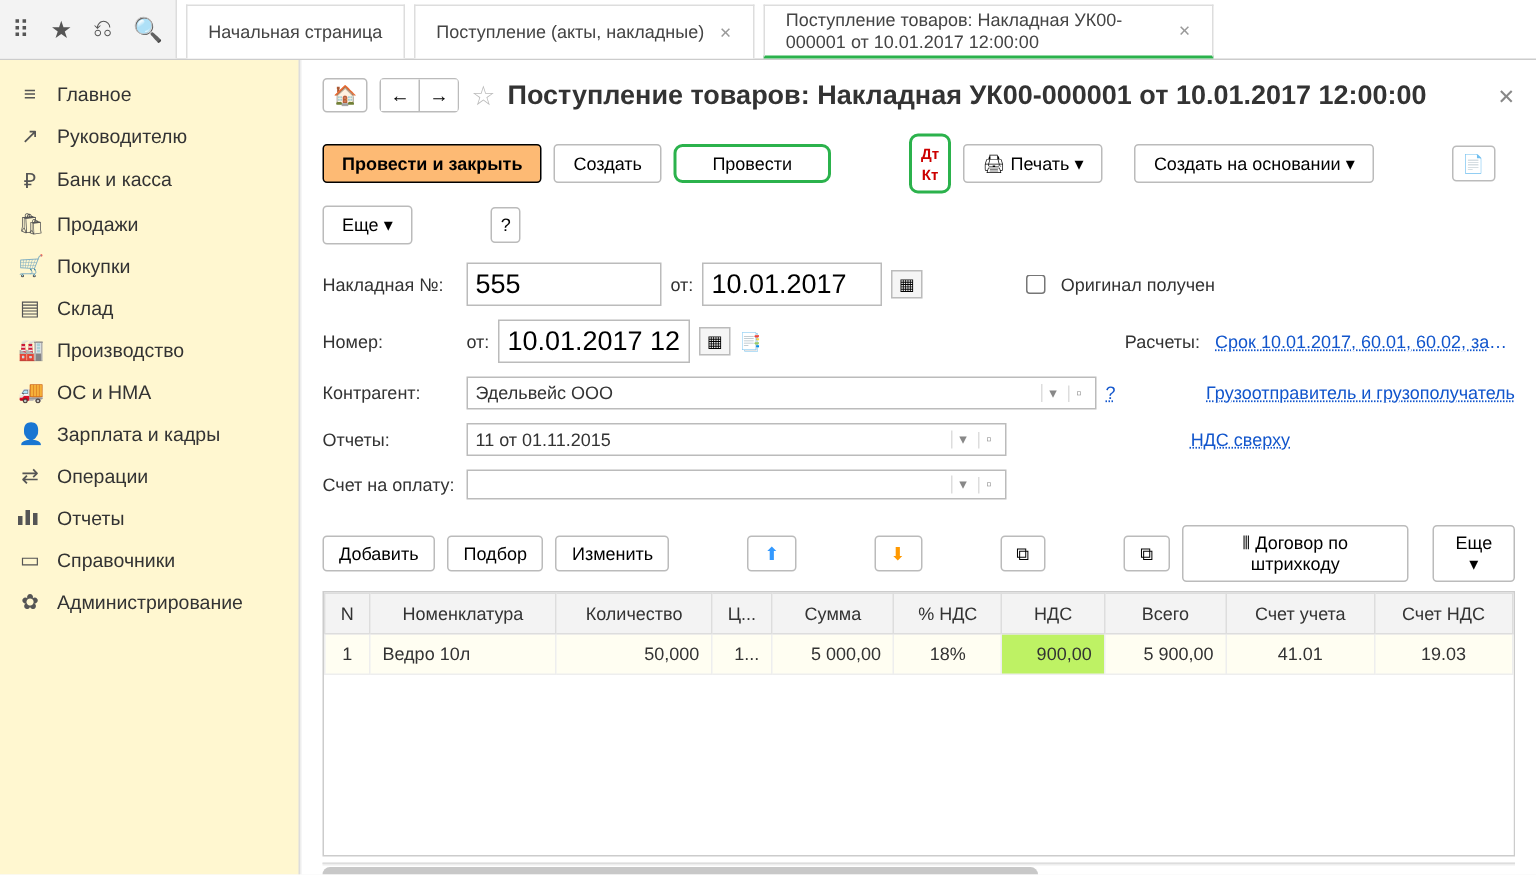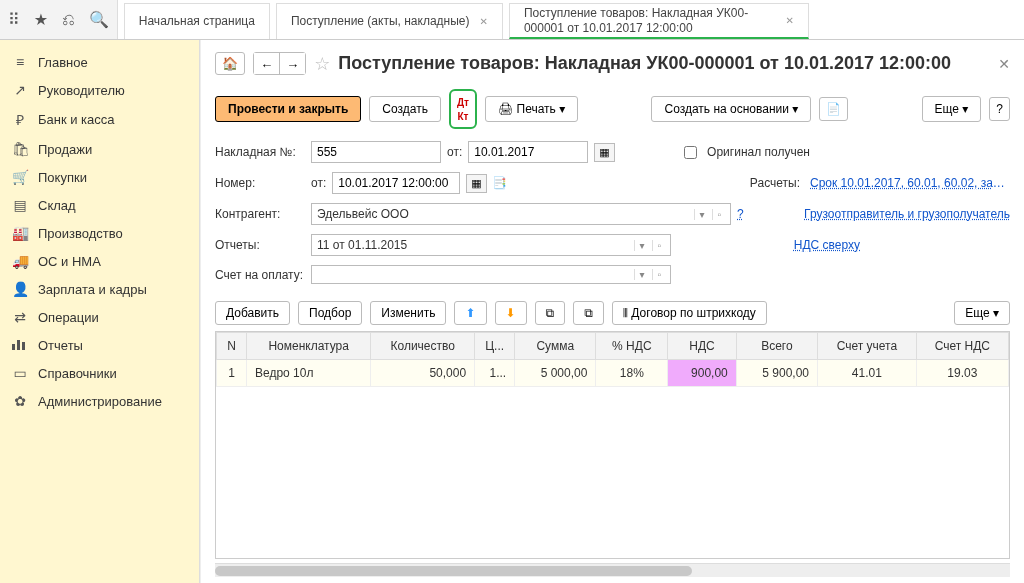--- a/index.html
+++ b/index.html
@@ -30,47 +30,47 @@
   
   .title-row { display: flex; align-items: center; padding: 12px 14px 10px; gap: 8px; }
   .nav-btn { border: 1px solid #bbb; background: #fff; padding: 3px 6px; border-radius: 3px; font-size: 13px; cursor: pointer; }
   .title-row h2 { font-size: 18px; font-weight: bold; flex: 1; }
   .title-close { color: #888; font-size: 14px; cursor: pointer; }
   
   .toolbar { display: flex; align-items: center; padding: 4px 14px 10px; gap: 8px; flex-wrap: wrap;}
   .btn { border: 1px solid #bbb; background: #fff; padding: 5px 12px; border-radius: 3px; cursor: pointer; font-size: 12px; }
   .btn.primary { background: #fdba74; border-color: #000; font-weight: bold; }
   .btn.hl { border: 2px solid #2bb24c; border-radius: 6px; padding: 4px 24px; }
-  .btn.iconbtn { padding: 4px 6px; }
+  .btn.iconbtn { padding: 4px 6px; margin-left: 44px; }
   .dtkt { color: #c00; font-weight: bold; font-size: 10px; line-height: 1; }
   .toolbar .spacer { flex: 1; }
   
   .form-area { padding: 2px 14px; }
   .form-row { display: flex; align-items: center; margin-bottom: 9px; gap: 6px; }
   .lbl { width: 90px; color: #333; font-size: 12px; }
-  .inp { border: 1px solid #bbb; padding: 3px 5px; font-size: 12px; background: #fff; }
+  .inp { border: 1px solid #bbb; padding: 3px 5px; font-size: 18px; background: #fff; }
   .combo { border: 1px solid #bbb; padding: 3px 5px; font-size: 12px; background: #fff; display: flex; align-items: center; }
   .combo .txt { flex: 1; }
   .combo .dd, .combo .open { color: #888; padding: 0 4px; cursor: pointer; font-size: 10px; border-left: 1px solid #ddd; margin-left: 4px; }
   .cal-btn { border: 1px solid #bbb; background: #f5f5f5; padding: 2px 4px; font-size: 11px; cursor: pointer; }
   .right-col { margin-left: auto; display: flex; align-items: center; gap: 10px; }
   .lnk { color: #1155cc; text-decoration: underline dotted; cursor: pointer; font-size: 12px; }
   .chk { display: flex; align-items: center; gap: 10px; }
   
   .tbl-toolbar { display: flex; align-items: center; padding: 6px 14px; gap: 8px; }
   .tbl-toolbar .btn { padding: 4px 10px; }
   .tbl-toolbar .spacer { flex: 1; }
   
   .grid { margin: 0 14px; border: 1px solid #ccc; flex: 1; display: flex; flex-direction: column; overflow: hidden. }
   table { border-collapse: collapse; width: 100%; font-size: 12px; }
   th { background: #f3f3f3; border: 1px solid #ddd; padding: 6px 8px; font-weight: normal; color: #333; }
   td { border: 1px solid #eee; padding: 6px 8px; background: #fffef2; }
   td.num { text-align: right; }
   td.center { text-align: center; }
-  td.hl { background: #f0abfc; }
+  td.hl { background: #bef264; }
   .grid-filler { height: 120px; background: #fff; }
   .scrollbar { height: 14px; background: #eee; border-top: 1px solid #ddd; margin: 4px 14px 6px; position: relative; }
   .scrollbar .thumb { position: absolute; left: 0; top: 2px; height: 10px; width: 60%; background: #c8c8c8; border-radius: 5px; }
   .bar-icon { width:16px; height:12px; display:inline-block; background: linear-gradient(#555,#555) left/3px 6px no-repeat, linear-gradient(#555,#555) 5px 0/3px 10px no-repeat, linear-gradient(#555,#555) 10px 0/3px 8px no-repeat; background-position: left bottom, 5px bottom, 10px bottom; }
 </style>
 </head>
 <body>
 
 <div class="topbar">
   <div class="topbar-icons">
@@ -159,20 +159,21 @@
         <button class="nav-btn" style="border:none;border-radius:0;">→</button>
       </span>
       <span style="color:#bbb;font-size:18px;cursor:pointer;">☆</span>
       <h2>Поступление товаров: Накладная УК00-000001 от 10.01.2017 12:00:00</h2>
       <span class="title-close">✕</span>
     </div>
 
     <div class="toolbar">
       <button class="btn primary">Провести и закрыть</button>
       <button class="btn">Создать</button>
+      <button class="btn hl">Провести</button>
       <button class="btn hl iconbtn"><span class="dtkt">Дт<br>Кт</span></button>
       <button class="btn">🖨 <span>Печать</span> ▾</button>
       <span class="spacer"></span>
       <button class="btn"><span>Создать на основании</span> ▾</button>
       <button class="btn iconbtn">📄</button>
       <span class="spacer"></span>
       <button class="btn"><span>Еще</span> ▾</button>
       <button class="btn iconbtn">?</button>
     </div>
 

